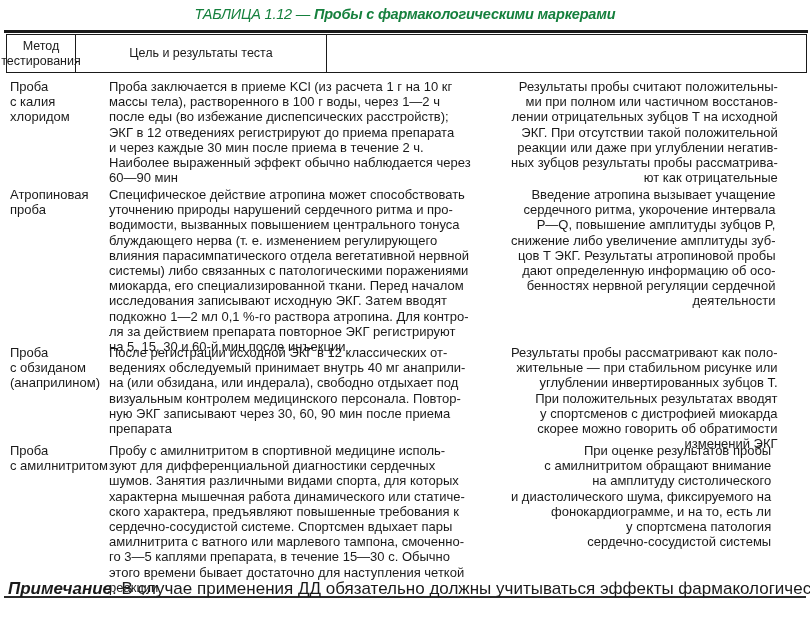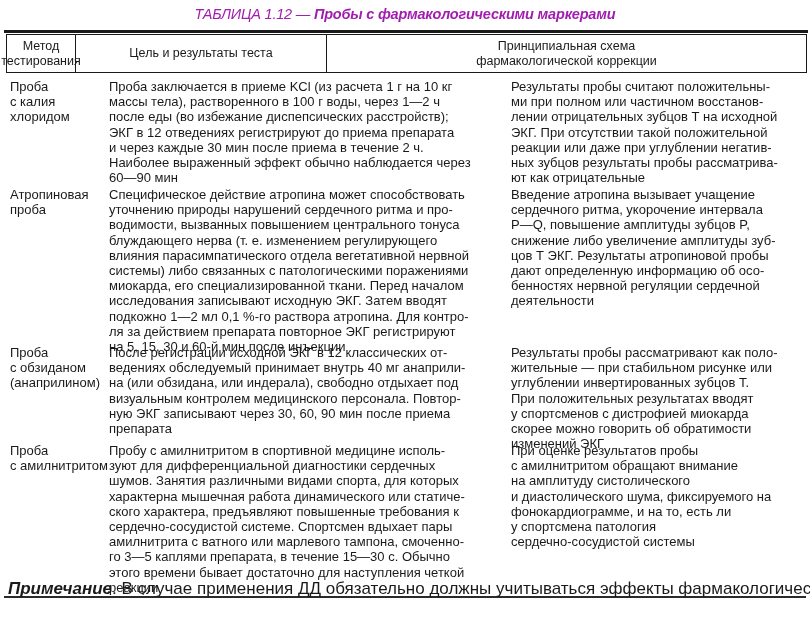--- a/index.html
+++ b/index.html
@@ -17,21 +17,21 @@
     }
     .title {
       position: absolute;
       left: 0;
       top: 6px;
       width: 810px;
       text-align: center;
       font-size: 14.5px;
       font-style: italic;
       letter-spacing: -0.2px;
-      color: #a21caf;
+      color: #15803d;
     }
     .title .t-label { font-weight: normal; }
     .title .t-name { font-weight: bold; }
     .top-rule {
       position: absolute;
       left: 4px;
       top: 30px;
       width: 804px;
       height: 3px;
       background: #1a1a1a;
@@ -71,21 +71,21 @@
     .cell {
       position: absolute;
       top: 0;
       font-size: 13px;
       line-height: 15.2px;
       white-space: pre;
       color: #1a1a1a;
     }
     .c-method { left: 10px; }
     .c-goal { left: 109px; }
-    .c-scheme { left: 511px; }
+    .c-scheme { left: 511px; text-align: right; }
 
     .bottom-rule {
       position: absolute;
       left: 4px;
       top: 596px;
       width: 802px;
       height: 2px;
       background: #2a2a2a;
     }
     .note {
@@ -105,22 +105,20 @@
 <div class="title">
   <span class="t-label">ТАБЛИЦА 1.12 —</span><span class="t-name"> Пробы с фармакологическими маркерами</span>
 </div>
 
 <div class="top-rule"></div>
 
 <div class="header">
   <div class="hcell hc1">Метод
 тестирования</div>
   <div class="hcell hc2">Цель и результаты теста</div>
-  <div class="hcell hc3">Принципиальная схема
-фармакологической коррекции</div>
 </div>
 
 <div class="row" style="top:79px;">
   <div class="cell c-method">Проба
 с калия
 хлоридом</div>
   <div class="cell c-goal">Проба заключается в приеме KCl (из расчета 1 г на 10 кг
 массы тела), растворенного в 100 г воды, через 1—2 ч
 после еды (во избежание диспепсических расстройств);
 ЭКГ в 12 отведениях регистрируют до приема препарата

